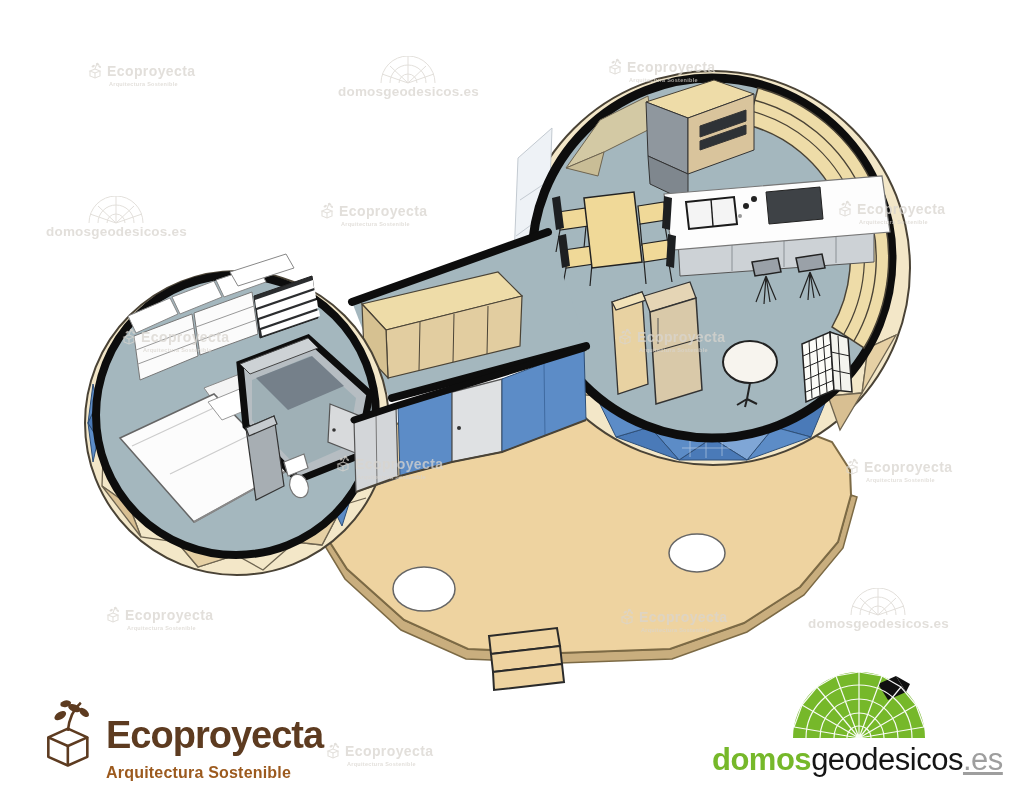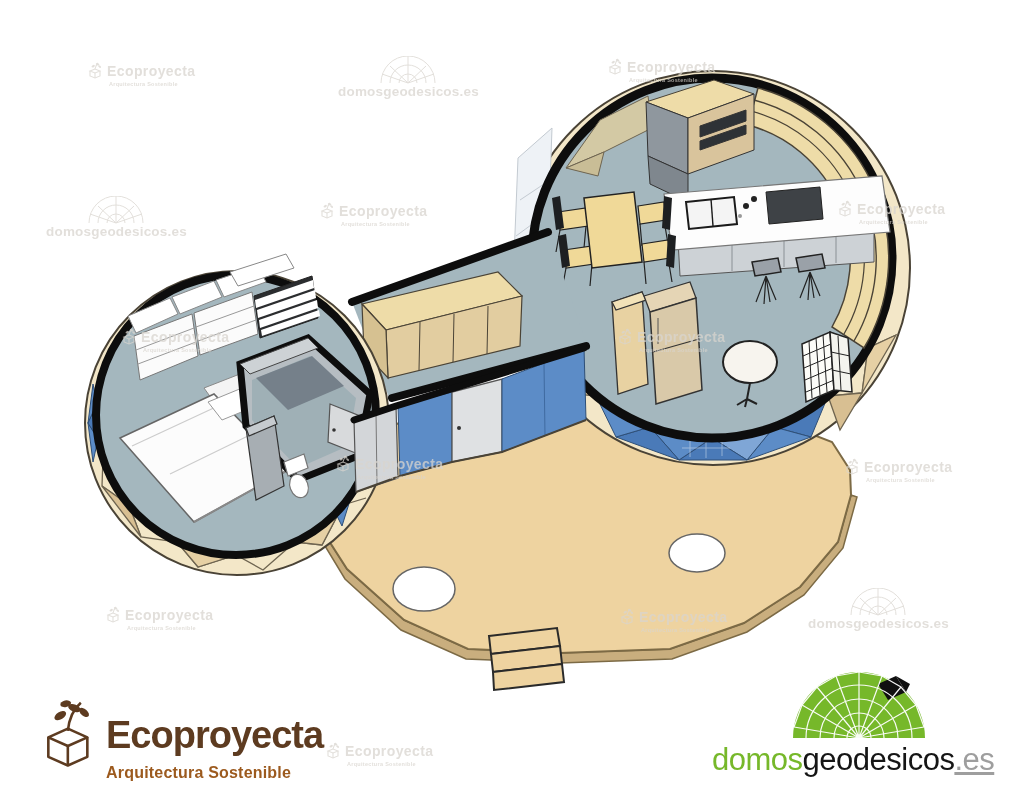--- a/index.html
+++ b/index.html
@@ -18,21 +18,21 @@
 
   
   .eco-logo{position:absolute;left:44px;top:698px;display:flex;align-items:flex-start;}
   .eco-text{margin-left:10px;}
   .eco-title{font-size:38px;font-weight:bold;color:var(--eco-brown);letter-spacing:-1px;margin-top:16px;}
   .eco-sub{font-size:16px;font-weight:bold;color:var(--eco-orange);margin-top:7px;letter-spacing:.2px;}
 
   .dom-logo{position:absolute;left:712px;top:658px;width:302px;display:flex;flex-direction:column;align-items:flex-start;}
   .dom-dome{margin-left:72px;}
   .dom-text{font-size:31px;letter-spacing:-.5px;white-space:nowrap;margin-top:2px;}
-  .dom-p1{color:var(--domo-green);font-weight:normal;}
+  .dom-p1{color:var(--domo-green);font-weight:bold;}
   .dom-p2{color:var(--domo-black);}
   .dom-p3{color:var(--domo-gray);text-decoration:underline;}
 </style>
 </head>
 <body>
 
 <div class="stage">
 
 <svg width="0" height="0" style="position:absolute" aria-hidden="true">
   <defs>

